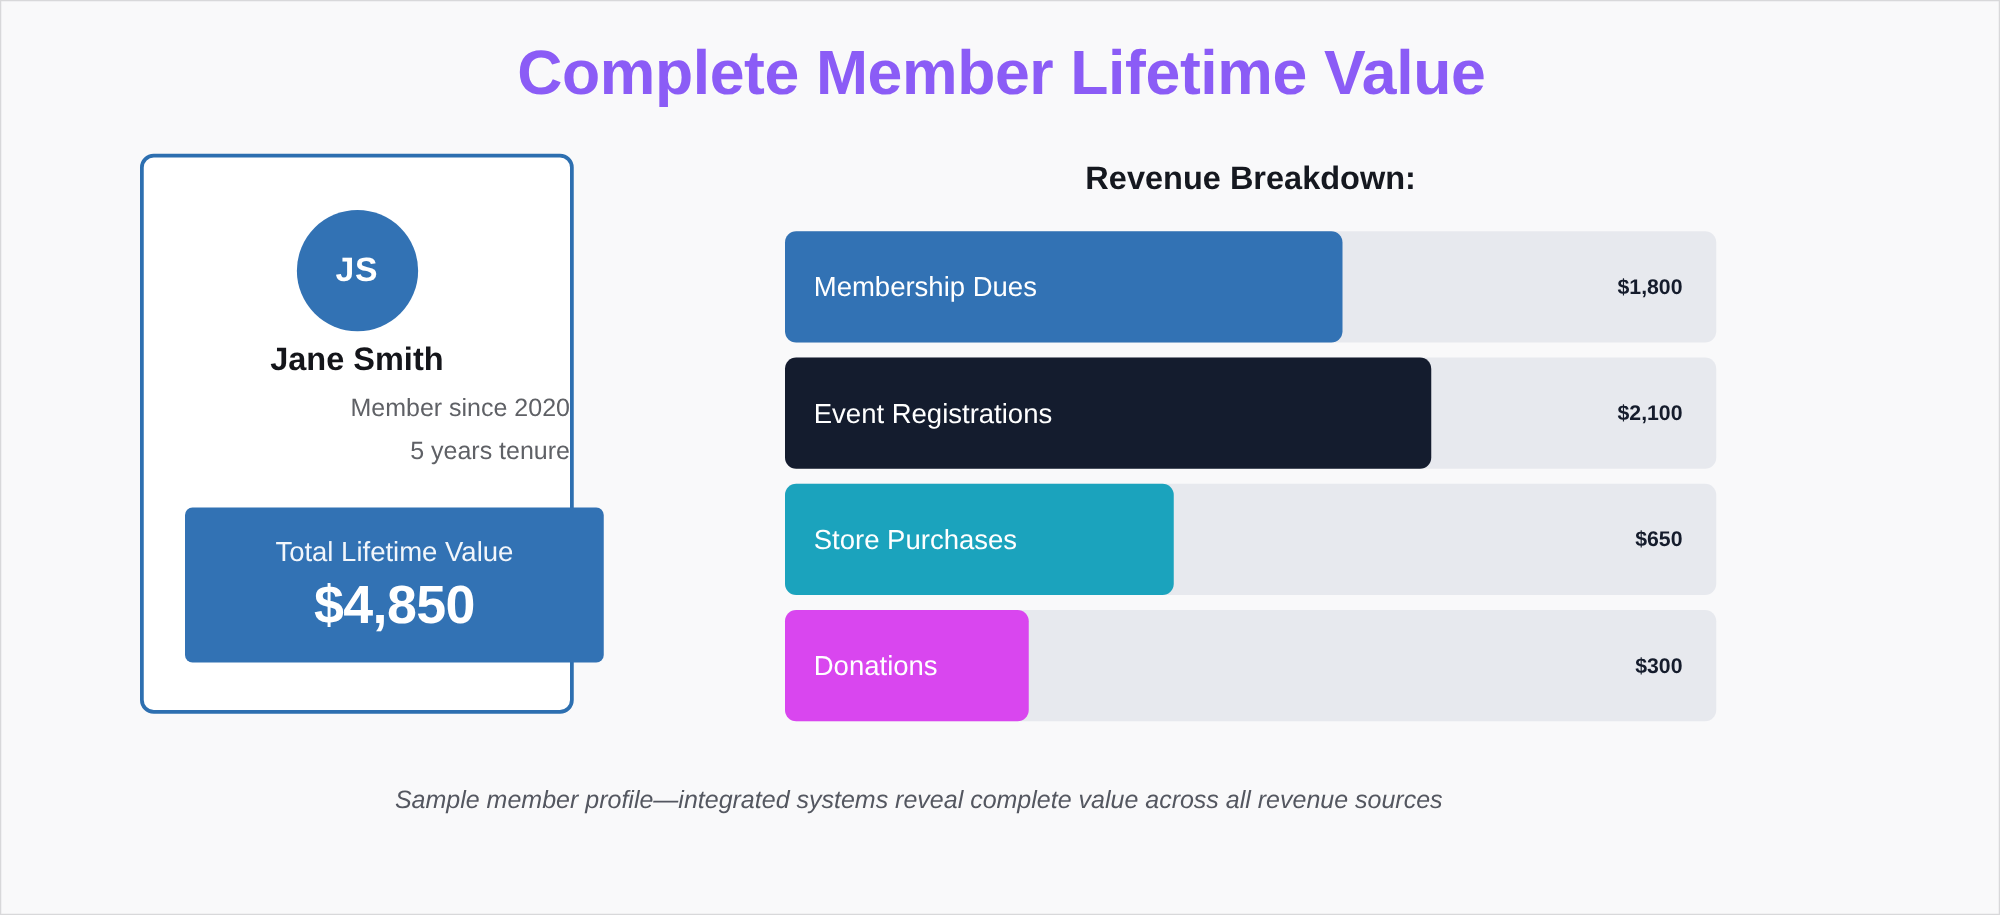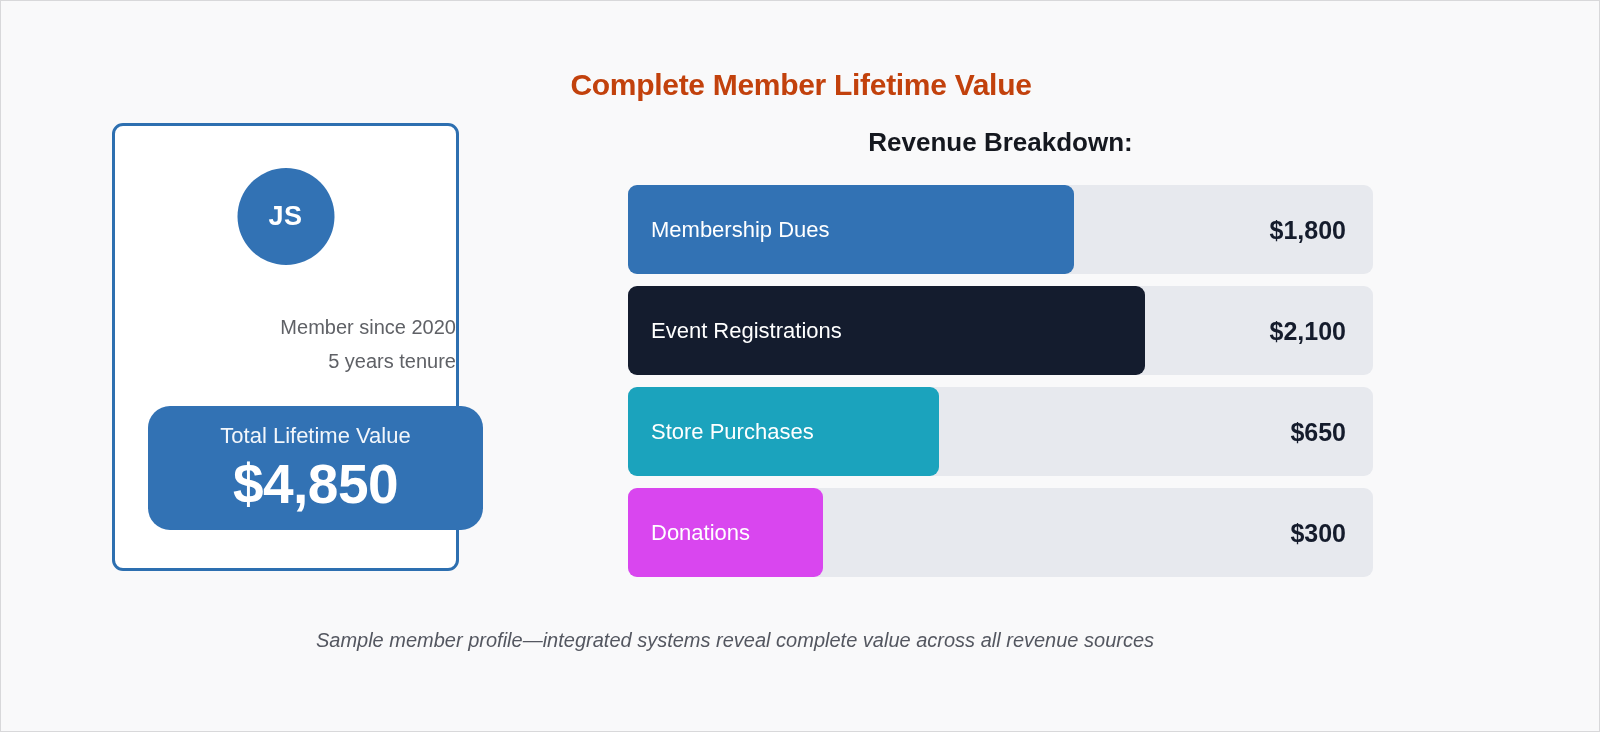--- a/index.html
+++ b/index.html
@@ -21,25 +21,24 @@
     overflow: hidden;
   }
 
   
   .page-title {
     position: absolute;
     left: 0;
     top: 28px;
     width: 1600px;
     text-align: center;
-    font-size: 30px;
-    font-weight: bold;
-    color: #c2410c;
+    font-size: 50px;
+    font-weight: bold;
+    color: #8b5cf6;
     letter-spacing: -0.3px;
-    margin-top: 39px;
   }
 
   
   .member-card {
     position: absolute;
     left: 111px;
     top: 122px;
     width: 347px;
     height: 448px;
     background: #ffffff;
@@ -85,35 +84,35 @@
   .member-meta.line1 { top: 190px; }
   .member-meta.line2 { top: 224px; }
 
   .ltv-box {
     position: absolute;
     left: 33px;
     top: 280px;
     width: 335px;
     height: 124px;
     background: #3272b4;
-    border-radius: 22px;
+    border-radius: 6px;
     color: #ffffff;
     display: flex;
     flex-direction: column;
     align-items: center;
     justify-content: center;
   }
   .ltv-label {
     font-size: 22px;
     line-height: 1;
     margin-bottom: 10px;
     color: #f2f6fb;
   }
   .ltv-value {
-    font-size: 55px;
+    font-size: 43px;
     font-weight: bold;
     line-height: 1;
     letter-spacing: -0.5px;
   }
 
   
   .revenue-heading {
     position: absolute;
     left: 627px;
     top: 126px;
@@ -151,21 +150,21 @@
   .bar-label {
     color: #ffffff;
     font-size: 22px;
     white-space: nowrap;
   }
   .bar-amount {
     position: absolute;
     right: 27px;
     top: 50%;
     transform: translateY(-50%);
-    font-size: 25px;
+    font-size: 17px;
     font-weight: bold;
     color: #151c2c;
   }
 
   
   .caption {
     position: absolute;
     left: 0;
     top: 628px;
     width: 1468px;
@@ -177,20 +176,21 @@
 </style>
 </head>
 <body>
 
 <div class="viewport" style="background: rgb(249, 249, 250); border-color: rgb(216, 216, 218);">
 
   <div class="page-title">Complete Member Lifetime Value</div>
 
   <div class="member-card" style="border-color: rgb(45, 111, 176);">
     <div class="avatar" style="background: rgb(50, 114, 180);">JS</div>
+    <div class="member-name">Jane Smith</div>
     <div class="member-meta line1">Member since 2020</div>
     <div class="member-meta line2">5 years tenure</div>
     <div class="ltv-box" style="background: rgb(50, 114, 180);">
       <div class="ltv-label">Total Lifetime Value</div>
       <div class="ltv-value">$4,850</div>
     </div>
   </div>
 
   <div class="revenue-heading">Revenue Breakdown:</div>
 

